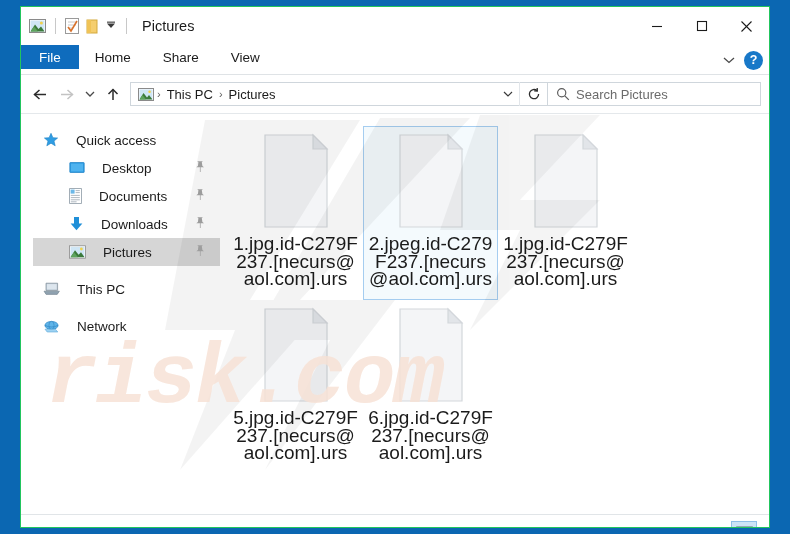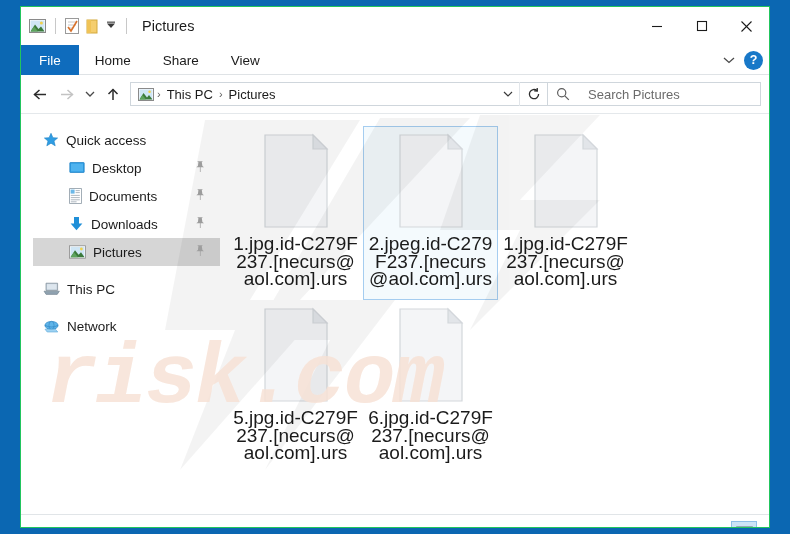--- a/index.html
+++ b/index.html
@@ -116,21 +116,21 @@
     align-items: stretch;
     border-bottom: 1px solid #dfe3e6;
   }
   .tab {
     display: flex;
     align-items: center;
     justify-content: center;
     font-size: 13.5px;
     color: #1b1b1b;
     padding: 0 16px;
-    height: 30px;
+    height: 24px;
   }
   .tab-file {
     background: #0f6cbd;
     color: #ffffff;
     min-width: 54px;
     padding: 0 18px;
   }
   .ribbon-right {
     position: absolute;
     right: 6px; top: 0;
@@ -213,21 +213,21 @@
     flex: 0 0 auto;
   }
   .searchbox {
     width: 213px;
     height: 24px;
     border: 1px solid #cfd6dc;
     border-left: none;
     background: #ffffff;
     display: flex;
     align-items: center;
-    gap: 18px;
+    gap: 6px;
     padding-left: 8px;
     flex: 0 0 auto;
   }
   .search-ph {
     font-size: 13px;
     color: #6b6b6b;
   }
 
   
   .content {
@@ -245,21 +245,21 @@
     padding-top: 12px;
     background: transparent;
     position: relative;
     z-index: 2;
   }
   .navitem {
     height: 28px;
     display: flex;
     align-items: center;
     padding-left: 22px;
-    gap: 7px;
+    gap: 17px;
     position: relative;
   }
   .navitem.indent { padding-left: 36px; margin-left: 12px; }
   .navitem.selected { background: #d6d6d6; }
   .navlabel {
     font-size: 13.5px;
     color: #1b1b1b;
     white-space: nowrap;
   }
   .pin {

